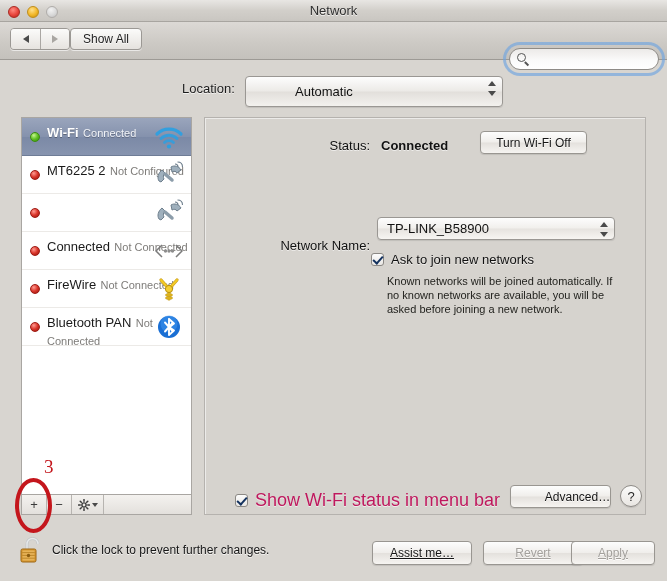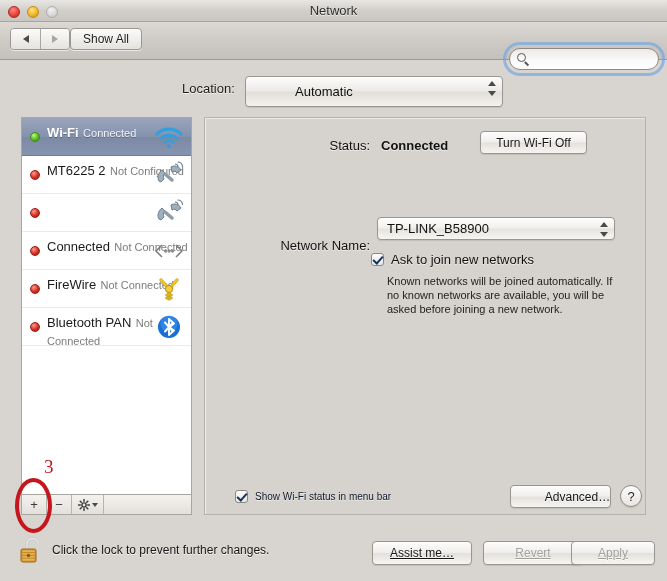--- a/index.html
+++ b/index.html
@@ -240,21 +240,21 @@
   }
   #ask-label { font-size: 13px; color: #111; text-shadow: 0 1px 0 rgba(255,255,255,0.6); }
   #ask-desc {
     position: absolute; left: 182px; top: 156px; width: 240px;
     font-size: 11px; color: #23231f; line-height: 14px;
   }
   #showstatus-row {
     position: absolute; left: 30px; top: 372px;
     display: flex; align-items: center; gap: 7px;
   }
-  #showstatus-label { font-size: 10px; color: #0f172a; text-shadow: 0 1px 0 rgba(255,255,255,0.6); }
+  #showstatus-label { font-size: 18px; color: #be185d; text-shadow: 0 1px 0 rgba(255,255,255,0.6); }
   #advanced-btn {
     position: absolute; left: 305px; top: 367px;
     width: 101px; height: 23px;
     background: linear-gradient(to bottom, #fdfdfd 0%, #f0eeeb 48%, #e4e1dd 52%, #f6f4f1 100%);
     border: 1px solid #999691; border-radius: 4px;
     display: flex; align-items: center; justify-content: center;
     font-size: 12px; color: #151515;
     box-shadow: 0 1px 1px rgba(0,0,0,0.10);
     text-shadow: 0 1px 0 rgba(255,255,255,0.8);
     padding-left: 34px;

